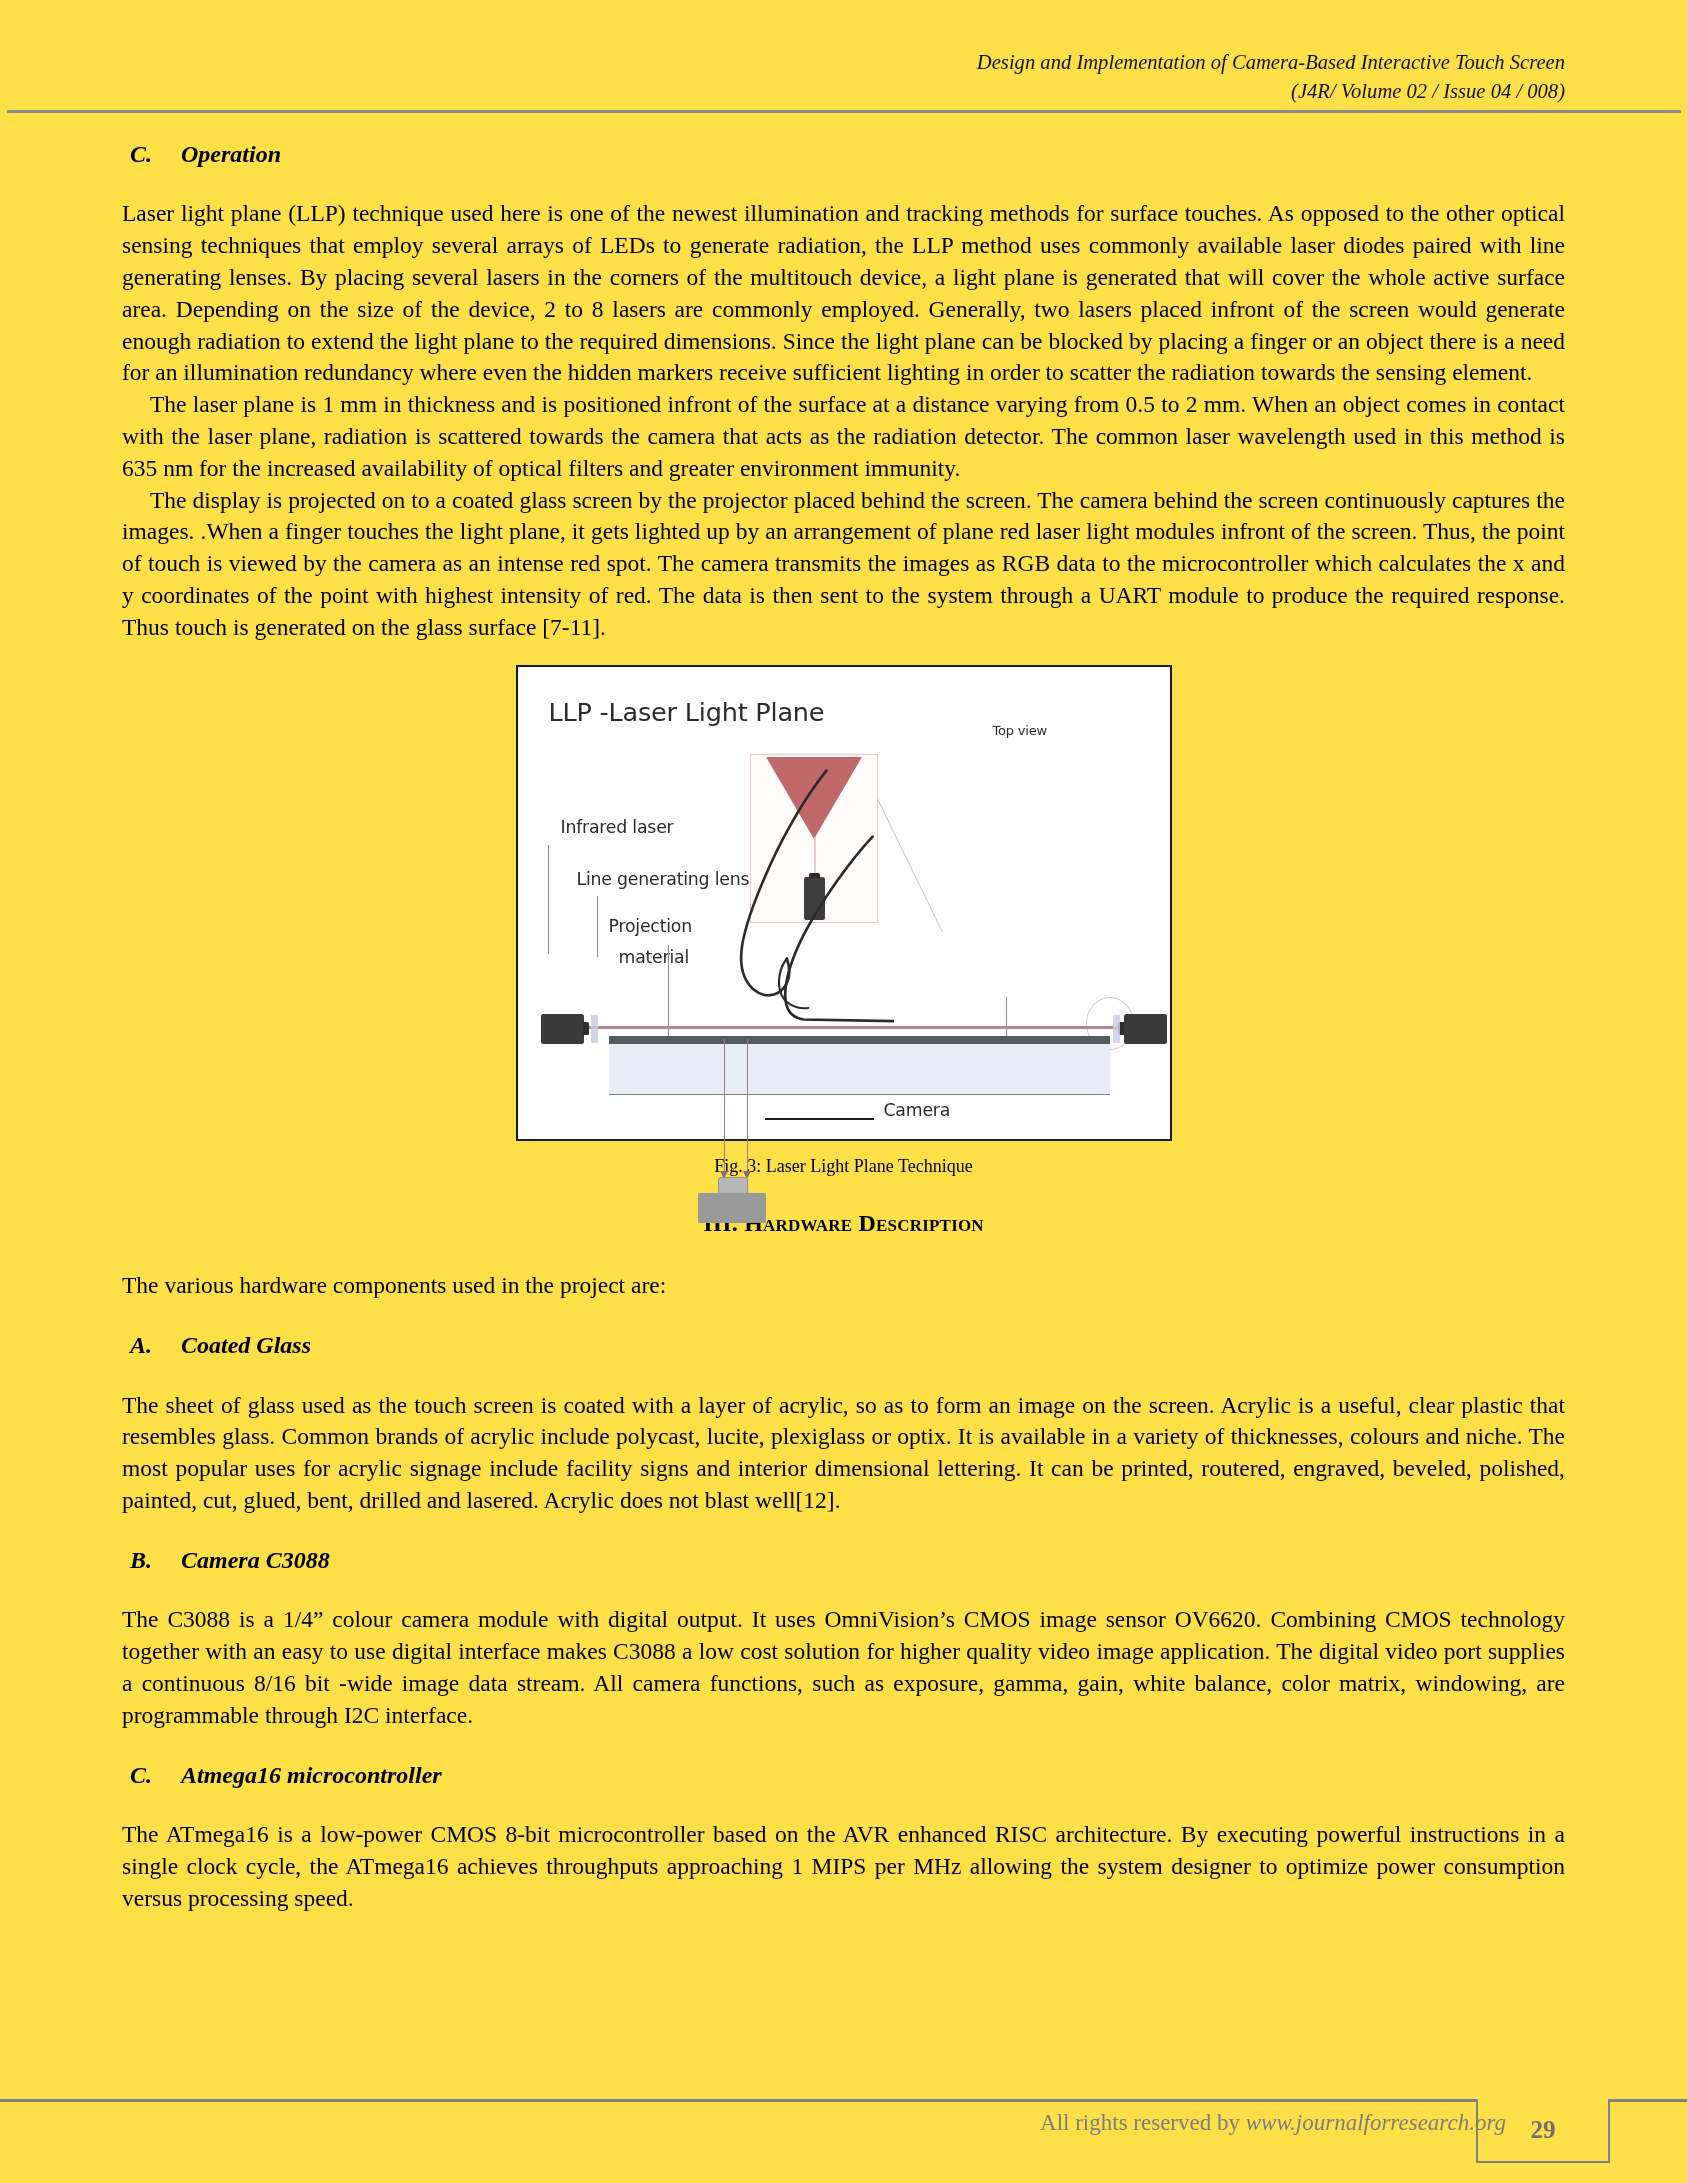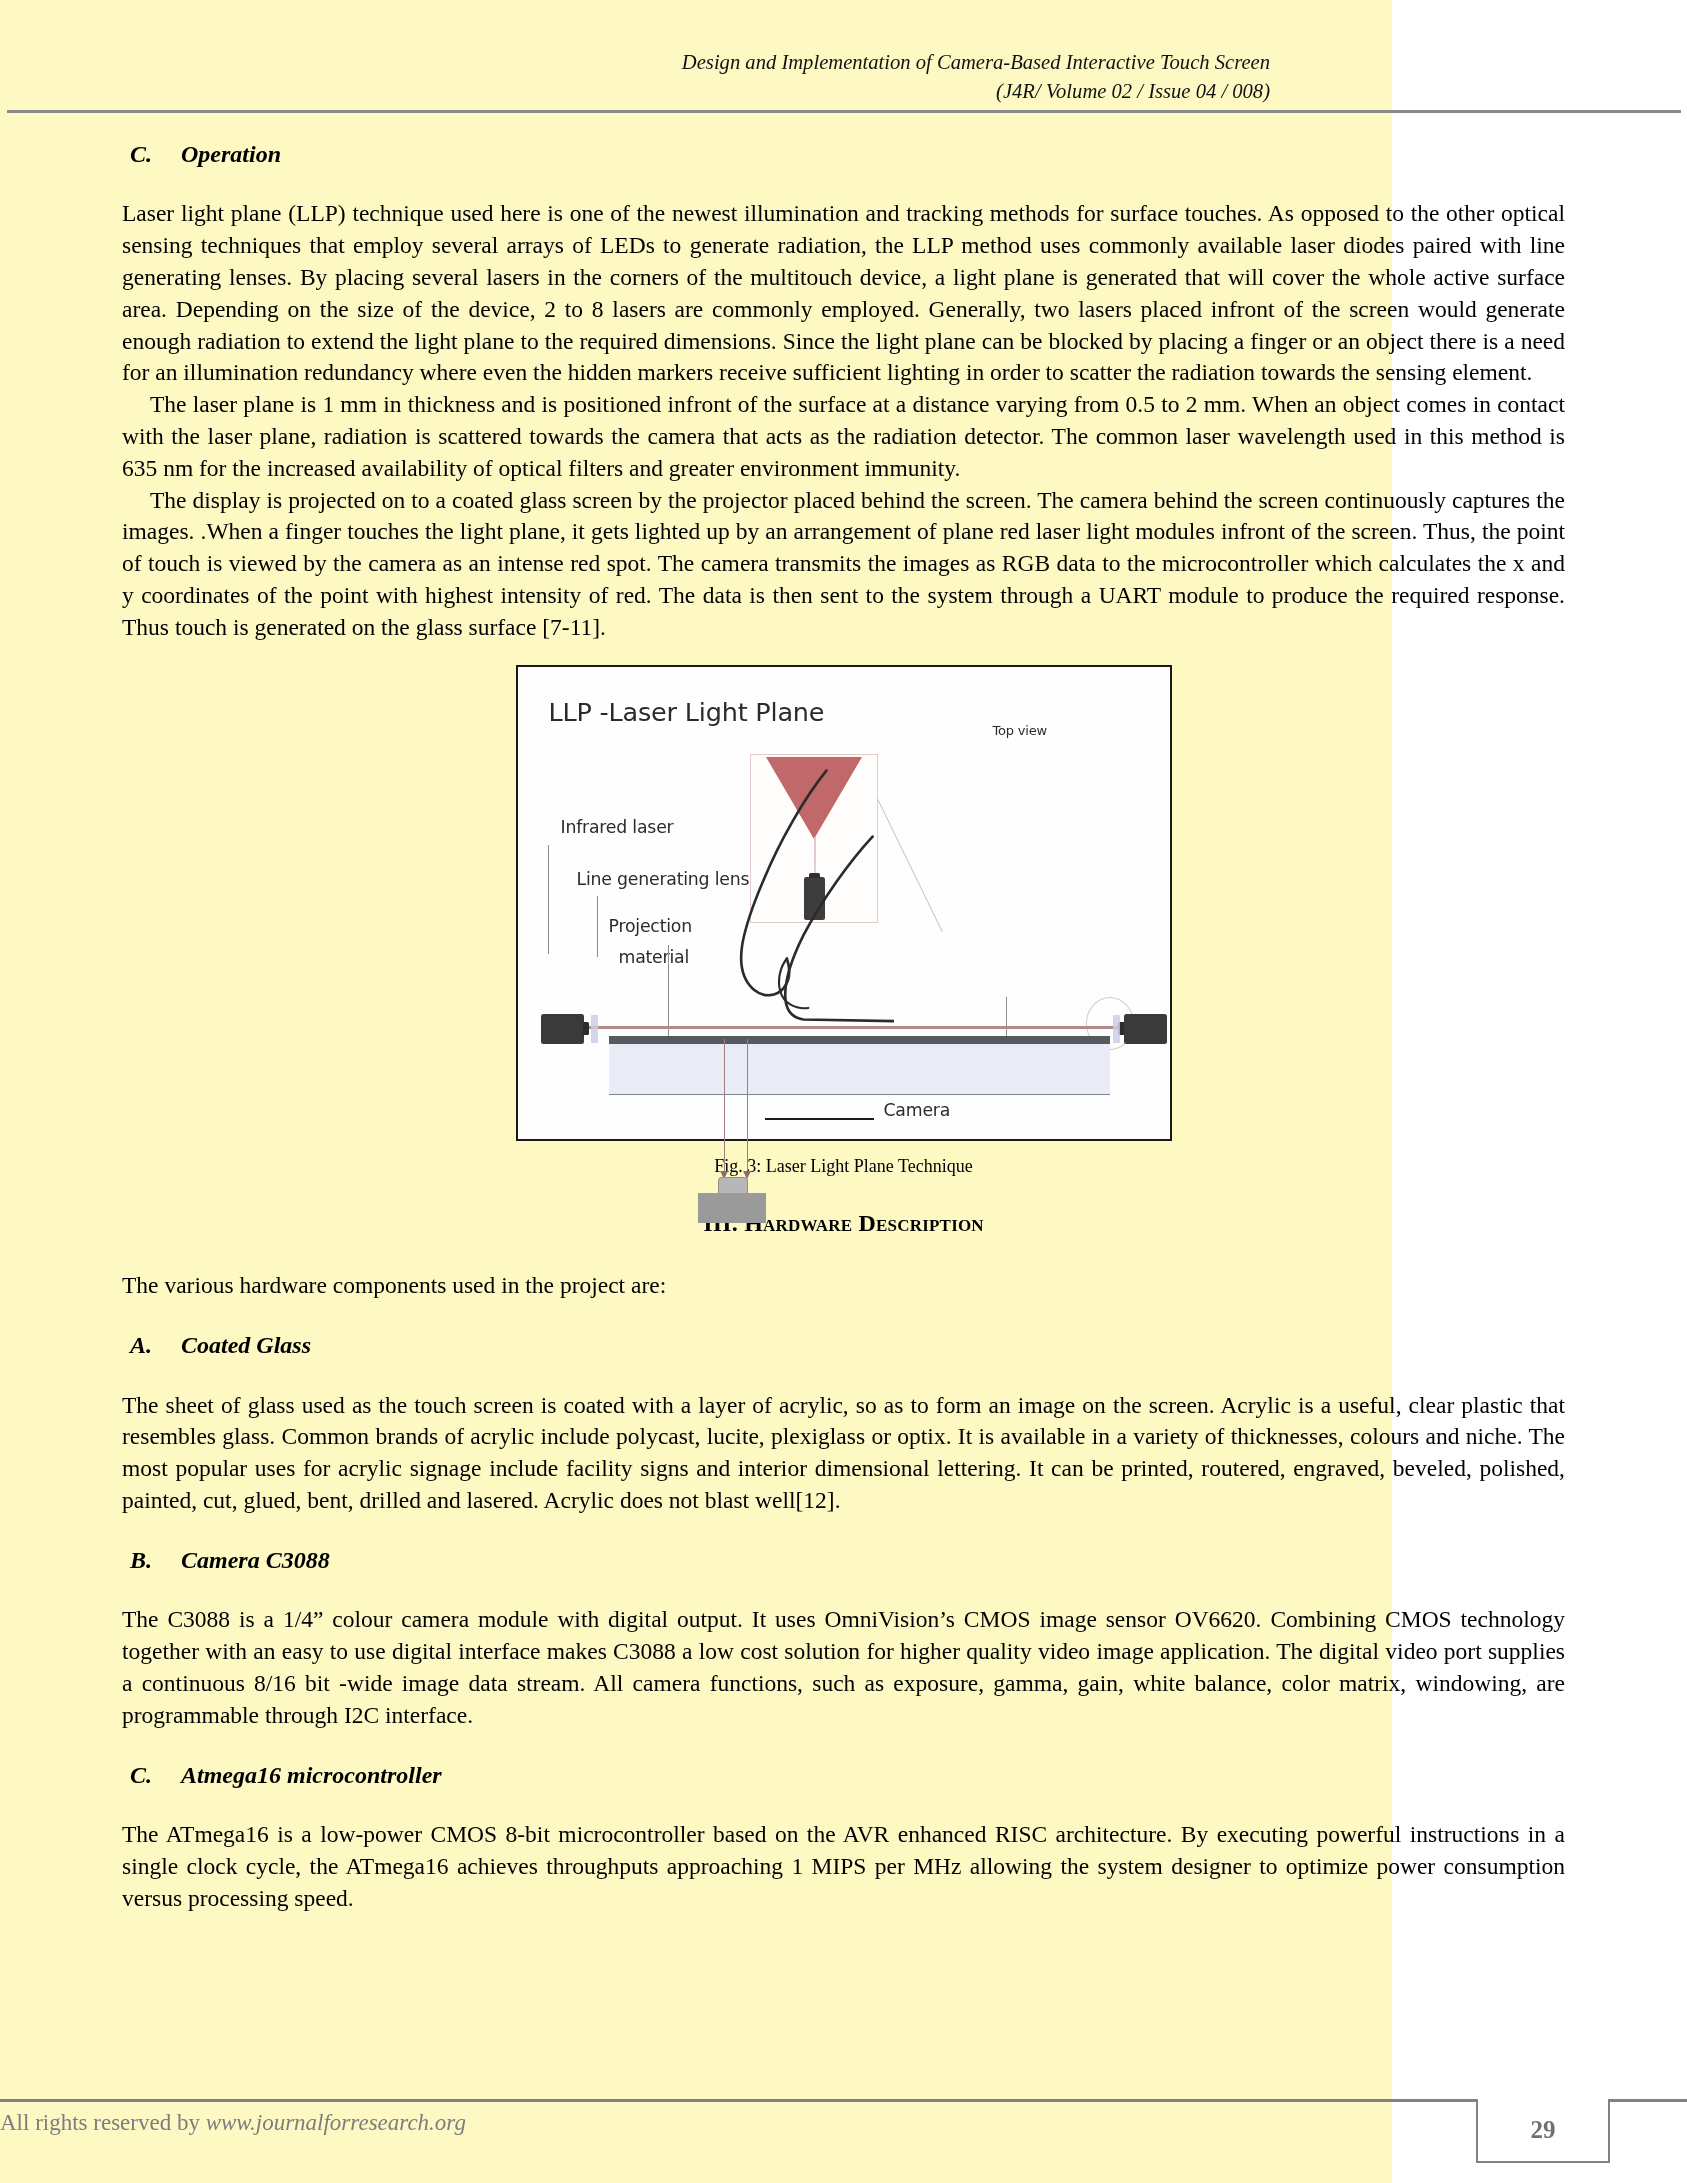--- a/index.html
+++ b/index.html
@@ -14,23 +14,23 @@
     position: relative;
     font-family: "Liberation Serif", "DejaVu Serif", serif;
     color: #000000;
     overflow: hidden;
   }
 
   
   .page {
     position: absolute;
     inset: 0;
-    width: 1392px;
+    width: 1687px;
     height: 2183px;
-    background: #fef9c3;
+    background: #fde047;
   }
 
   
   .runhead {
     position: absolute;
     top: 48px;
     right: 122px;
     width: 989px;
     text-align: right;
     font-style: italic;
@@ -349,23 +349,24 @@
   .page-num {
     font-size: 25px;
     font-weight: bold;
     color: #6e7073;
   }
   .footer-text {
     position: absolute;
     left: 0;
     top: 2110px;
     width: 1476px;
-    text-align: left;
+    text-align: right;
     font-size: 23px;
     color: #7b7d80;
+    padding-left: 30px;
   }
   .footer-text .site {
     font-style: italic;
   }
 </style>
 </head>
 <body>
 
 <div class="page">
 

